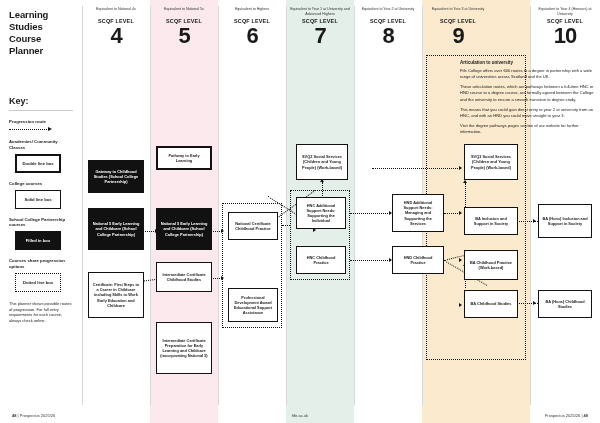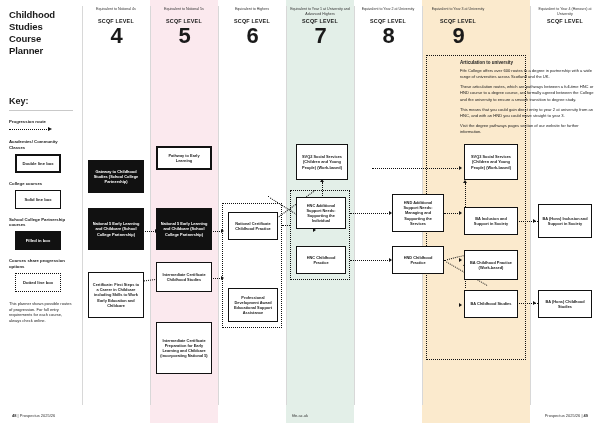--- a/index.html
+++ b/index.html
@@ -98,21 +98,21 @@
 
   <div class="vline" style="left:82px;"></div>
   <div class="vline" style="left:150px;"></div>
   <div class="vline" style="left:218px;"></div>
   <div class="vline" style="left:286px;"></div>
   <div class="vline" style="left:354px;"></div>
   <div class="vline" style="left:422px;"></div>
   <div class="vline" style="left:530px;"></div>
 
   <div id="keypanel">
-    <div id="maintitle">Childhood Studies Course Planner</div>
+    <div id="maintitle">Learning Studies Course Planner</div>
 
     <div id="keyhead">Key:</div>
     <div class="keyrule"></div>
 
     <div class="keyblock">
       <div class="keylabel">Progression route</div>
       <div class="arrowrow">
         <div class="dotline"></div>
           <div class="arrowhead"></div>
       </div>
@@ -167,20 +167,21 @@
     <div class="num">8</div>
   </div>
   <div class="colhead" style="left:426px; width:64px;">
     <div class="eqv">Equivalent to Year 3 at University</div>
     <div class="scqf">SCQF LEVEL</div>
     <div class="num">9</div>
   </div>
   <div class="colhead" style="left:532px; width:66px;">
     <div class="eqv">Equivalent to Year 4 (Honours) at University</div>
     <div class="scqf">SCQF LEVEL</div>
+    <div class="num">10</div>
   </div>
 
   <div id="artic">
     <h4>Articulation to university</h4>
     <p>Fife College offers over 600 routes to a degree in partnership with a wide range of universities across Scotland and the UK.</p>
     <p>These articulation routes, which are pathways between a full-time HNC or HND course to a degree course, are formally agreed between the College and the university to ensure a smooth transition to degree study.</p>
     <p>This means that you could gain direct entry to year 2 at university from an HNC, and with an HND you could move straight to year 3.</p>
     <p>Visit the degree pathways pages section of our website for further information.</p>
   </div>
 

